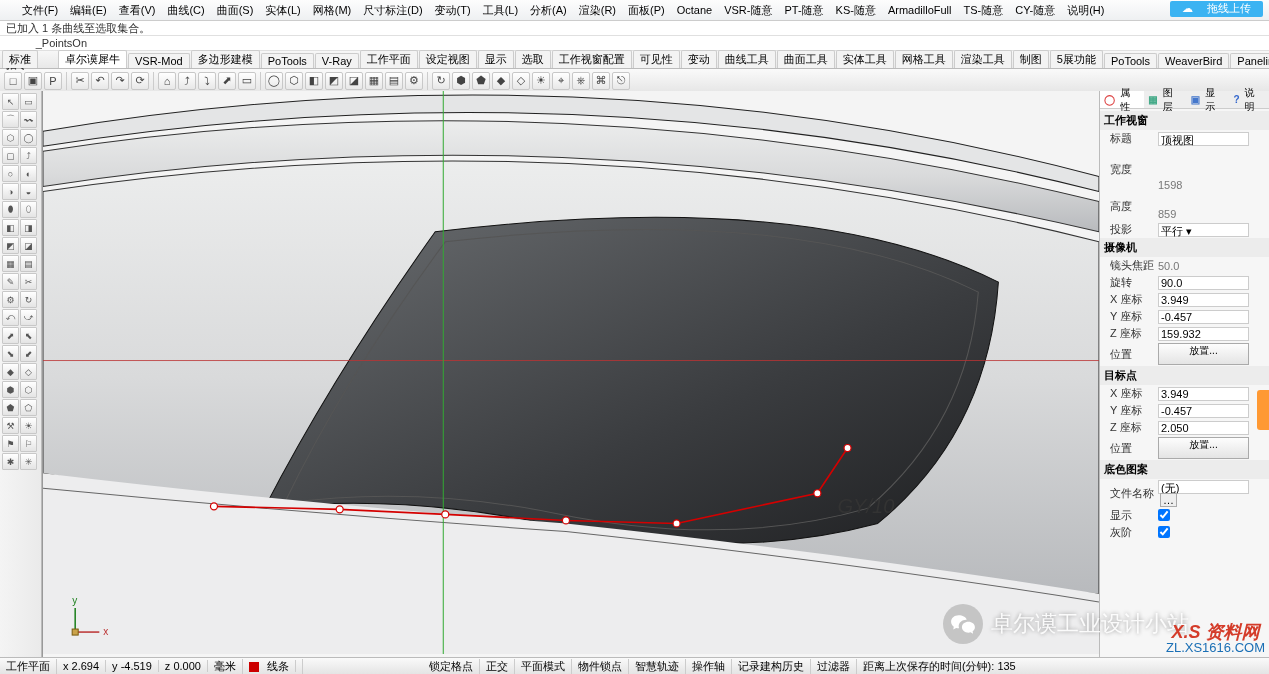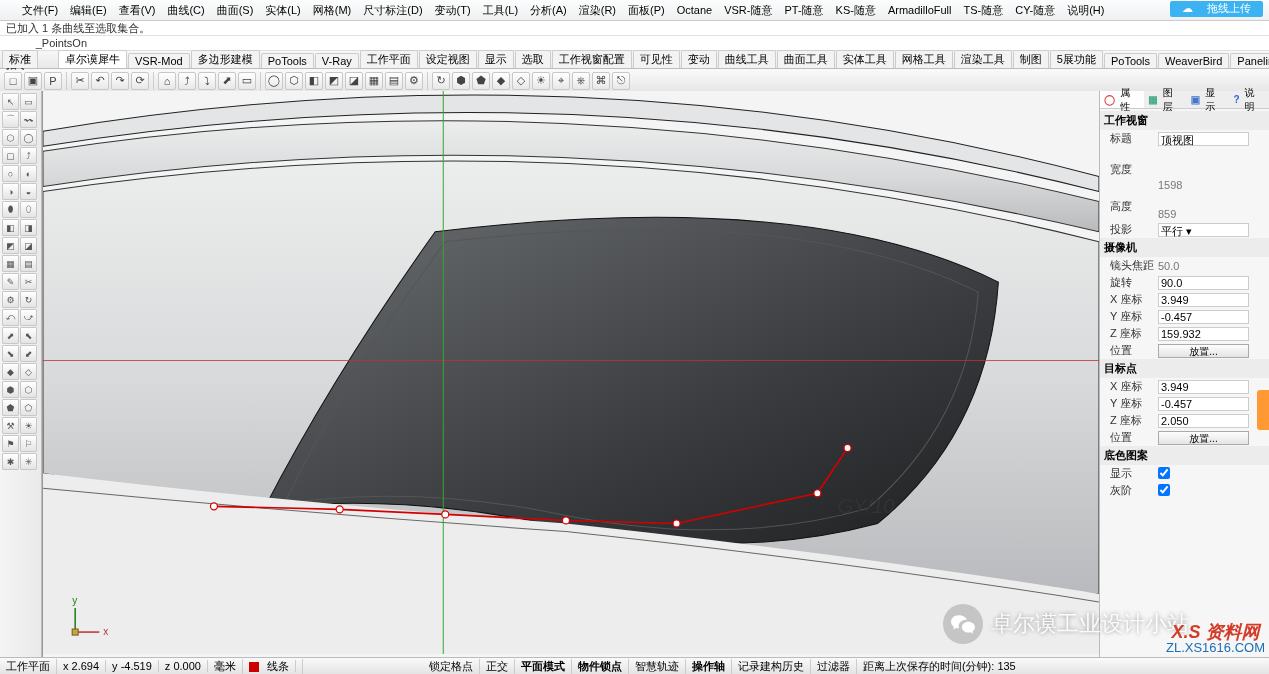--- a/index.html
+++ b/index.html
@@ -37,28 +37,28 @@
 .rightpanel { width: 170px; background: #f6f6f6; border-left: 1px solid #bbb; display: flex; flex-direction: column; font-size: 11px; }
 .rp-tabs { height: 18px; display: flex; background: #eee; border-bottom: 1px solid #ccc; }
 .rp-tabs span { padding: 1px 4px; font-size: 10px; display: flex; align-items: center; gap: 1px; }
 .rp-tabs span.active { background: #fff; }
 .rp-body { flex: 1; overflow: auto; padding: 2px 0; }
 .rp-group { font-weight: bold; padding: 2px 4px; background: #ececec; font-size: 11px; }
 .rp-row { display: flex; align-items: center; padding: 1px 0; }
 .rp-row label { width: 58px; padding-left: 10px; color: #333; }
 .rp-row .val { flex: 1; padding-right: 20px; }
 .rp-row .field { background: #fff; border: 1px solid #ccc; width: 100%; padding: 0 2px; height: 14px; font-size: 11px; }
-.rp-row .btn { background: linear-gradient(#fdfdfd,#e4e4e4); border: 1px solid #aaa; width: 100%; height: 14px; font-size: 10px; text-align: center; }
+.rp-row .btn { background: linear-gradient(#fdfdfd,#e4e4e4); border: 1px solid #aaa; width: 100%; height: 22px; font-size: 10px; text-align: center; }
 .rp-row .chk { width: 12px; height: 12px; }
 
 
 .statusbar { position: absolute; bottom: 0; left: 0; right: 0; height: 17px; background: linear-gradient(#fafafa,#e4e4e4); border-top: 1px solid #bbb; display: flex; align-items: center; font-size: 11px; }
 .statusbar span { padding: 0 6px; border-right: 1px solid #ccc; white-space: nowrap; }
 .statusbar .swatch { width: 10px; height: 10px; display: inline-block; vertical-align: middle; margin-right: 2px; }
-.statusbar .bold { font-weight: bold; }
+.statusbar .bold { font-weight: normal; }
 
 
 .wechat-wm { position: absolute; right: 80px; bottom: 30px; display: flex; align-items: center; gap: 8px; color: rgba(255,255,255,.9); font-size: 22px; text-shadow: 0 0 4px rgba(0,0,0,.4); }
 .wechat-ico { width: 40px; height: 40px; border-radius: 50%; background: rgba(180,180,180,.7); display: flex; align-items: center; justify-content: center; }
 .xs-wm { position: absolute; right: 4px; bottom: 20px; text-align: center; color: #d43c2a; font-weight: bold; font-size: 18px; font-style: italic; line-height: 1; }
 .xs-wm .sub { font-size: 13px; color: #1a6fb5; display: block; font-style: normal; font-weight: normal; }
 
 
 .side-handle { position: absolute; right: 0; top: 390px; width: 12px; height: 40px; background: #ff9933; border-radius: 3px 0 0 3px; }
 </style>
@@ -367,20 +367,24 @@
           </div>
         </div>
         <div class="rp-row">
           <label>位置</label>
           <div class="val">
             <div class="btn">放置...</div>
           </div>
         </div>
         <div class="rp-group">底色图案</div>
         <div class="rp-row">
+          <label>文件名称</label>
+          <div class="val"><div class="field">(无)</div><span style="margin-left: 2px; border: 1px solid rgb(170, 170, 170); padding: 0px 2px; background: rgb(238, 238, 238);">…</span></div>
+        </div>
+        <div class="rp-row">
           <label>显示</label>
           <div class="val"><input type="checkbox" class="chk" checked="" style=""></div>
         </div>
         <div class="rp-row">
           <label>灰阶</label>
           <div class="val"><input type="checkbox" class="chk" checked="" style=""></div>
         </div>
       </div>
   </div>
 </div>

